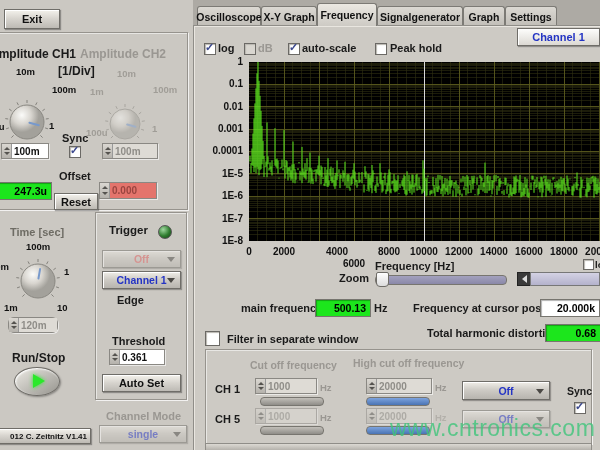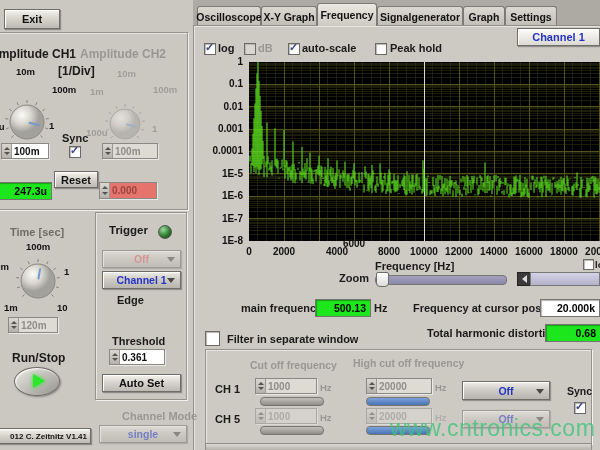--- a/index.html
+++ b/index.html
@@ -128,21 +128,21 @@
         <rect x="0" y="0" width="352" height="179" fill="#000000"></rect>
         <path d="M0 15.6H352M0 11.7H352M0 8.9H352M0 6.7H352M0 5.0H352M0 3.5H352M0 2.2H352M0 1.0H352M0 38.0H352M0 34.1H352M0 31.3H352M0 29.1H352M0 27.3H352M0 25.8H352M0 24.5H352M0 23.4H352M0 60.4H352M0 56.4H352M0 53.7H352M0 51.5H352M0 49.7H352M0 48.2H352M0 46.9H352M0 45.8H352M0 82.8H352M0 78.8H352M0 76.0H352M0 73.9H352M0 72.1H352M0 70.6H352M0 69.3H352M0 68.1H352M0 105.1H352M0 101.2H352M0 98.4H352M0 96.2H352M0 94.5H352M0 93.0H352M0 91.7H352M0 90.5H352M0 127.5H352M0 123.6H352M0 120.8H352M0 118.6H352M0 116.8H352M0 115.3H352M0 114.0H352M0 112.9H352M0 149.9H352M0 145.9H352M0 143.2H352M0 141.0H352M0 139.2H352M0 137.7H352M0 136.4H352M0 135.3H352M0 172.3H352M0 168.3H352M0 165.5H352M0 163.4H352M0 161.6H352M0 160.1H352M0 158.8H352M0 157.6H352M8.8 0V179M17.5 0V179M26.3 0V179M43.8 0V179M52.5 0V179M61.3 0V179M78.8 0V179M87.5 0V179M96.3 0V179M113.8 0V179M122.5 0V179M131.3 0V179M148.8 0V179M157.5 0V179M166.3 0V179M183.8 0V179M192.5 0V179M201.3 0V179M218.8 0V179M227.5 0V179M236.3 0V179M253.8 0V179M262.5 0V179M271.3 0V179M288.8 0V179M297.5 0V179M306.3 0V179M323.8 0V179M332.5 0V179M341.3 0V179" stroke="#2e2e10" stroke-width="0.6" fill="none"></path>
         <path d="M0 22.4H352M0 44.8H352M0 67.1H352M0 89.5H352M0 111.9H352M0 134.3H352M0 156.6H352M35.0 0V179M70.0 0V179M105.0 0V179M140.0 0V179M175.0 0V179M210.0 0V179M245.0 0V179M280.0 0V179M315.0 0V179M350.0 0V179" stroke="#5c5c1e" stroke-width="0.9" fill="none"></path>
         <path d="M175.0 0V179" stroke="#d9d9d9" stroke-width="1"></path>
         <path d="M0 101.2L0 100.7M1 99.6L1 93.8M2 111.2L2 101.1M3 103.1L3 86.5M4 104.0L4 71.5M5 110.0L5 56.4M6 105.4L6 41.4M7 111.2L7 26.3M8 104.8L8 11.3M9 107.3L9 0.0M10 113.3L10 18.8M11 108.2L11 33.8M12 107.2L12 48.9M13 102.3L13 63.9M14 97.0L14 79.0M15 115.0L15 94.0M16 104.6L16 104.0M17 104.7L17 99.5M18 115.2L18 60.4M19 102.2L19 94.3M20 108.6L20 106.1M21 107.4L21 100.3M22 110.2L22 104.5M23 113.5L23 98.3M24 103.4L24 103.2M25 109.2L25 109.0M26 103.6L26 66.2M27 104.7L27 97.3M28 106.5L28 96.6M29 111.5L29 98.5M30 116.6L30 115.7M31 107.1L31 106.4M32 106.3L32 104.9M33 105.6L33 97.5M34 108.3L34 106.3M35 104.8L35 68.1M36 116.5L36 103.6M37 105.2L37 98.0M38 111.5L38 99.2M39 118.5L39 105.4M40 109.2L40 105.4M41 115.4L41 104.4M42 118.5L42 108.2M43 116.7L43 102.5M44 120.8L44 79.5M45 108.4L45 102.1M46 121.3L46 107.2M47 117.8L47 110.5M48 120.2L48 119.7M49 108.1L49 106.1M50 101.4L50 100.0M51 118.4L51 108.8M52 113.0L52 110.4M53 121.1L53 84.9M54 113.3L54 106.4M55 115.3L55 109.6M56 116.3L56 101.2M57 117.7L57 107.8M58 108.9L58 96.1M59 120.5L59 119.8M60 120.6L60 105.3M61 109.6L61 90.5M62 121.7L62 105.8M63 119.3L63 107.5M64 122.1L64 116.6M65 110.1L65 108.3M66 108.8L66 107.6M67 119.6L67 107.6M68 110.9L68 107.2M69 112.4L69 103.4M70 113.5L70 93.7M71 113.5L71 108.1M72 122.4L72 103.5M73 115.0L73 104.9M74 117.0L74 115.4M75 123.7L75 121.7M76 124.1L76 105.1M77 121.0L77 113.4M78 124.6L78 107.6M79 125.0L79 96.2M80 123.5L80 118.3M81 113.8L81 106.7M82 119.1L82 104.6M83 121.2L83 114.8M84 120.4L84 106.0M85 124.4L85 118.2M86 126.9L86 113.2M87 123.9L87 110.9M88 118.0L88 98.4M89 114.2L89 112.7M90 110.9L90 107.3M91 126.1L91 112.1M92 116.5L92 112.9M93 107.9L93 107.7M94 119.8L94 108.3M95 115.7L95 111.0M96 123.6L96 99.7M97 113.0L97 112.7M98 126.1L98 112.8M99 119.4L99 112.0M100 126.3L100 112.5M101 128.8L101 125.4M102 123.7L102 114.8M103 122.2L103 113.4M104 115.9L104 107.7M105 117.4L105 101.2M106 123.3L106 109.6M107 120.0L107 117.6M108 125.7L108 118.1M109 123.8L109 123.3M110 121.2L110 110.3M111 120.2L111 117.5M112 129.0L112 128.9M113 121.1L113 110.0M114 122.8L114 122.8M115 130.5L115 122.4M116 114.9L116 104.2M117 116.8L117 109.4M118 128.9L118 128.0M119 127.5L119 112.0M120 129.6L120 112.4M121 122.9L121 116.1M122 126.2L122 113.3M123 131.2L123 103.0M124 120.2L124 108.3M125 112.1L125 111.1M126 129.0L126 123.8M127 130.9L127 122.4M128 122.9L128 114.4M129 124.8L129 121.3M130 117.3L130 117.0M131 121.6L131 101.2M132 122.6L132 110.4M133 130.6L133 117.9M134 129.3L134 118.1M135 115.9L135 114.2M136 123.1L136 110.8M137 132.1L137 127.7M138 129.5L138 120.9M139 129.1L139 112.8M140 123.6L140 107.3M141 130.5L141 110.2M142 131.3L142 126.8M143 122.4L143 119.1M144 121.1L144 118.8M145 128.6L145 112.1M146 130.3L146 117.3M147 129.5L147 118.7M148 129.4L148 118.3M149 127.9L149 113.2M150 131.9L150 131.1M151 125.9L151 121.6M152 117.3L152 117.2M153 123.9L153 118.4M154 124.7L154 116.2M155 128.0L155 112.6M156 131.9L156 114.1M157 133.5L157 127.8M158 132.7L158 109.3M159 118.6L159 117.8M160 129.0L160 112.8M161 131.1L161 119.2M162 126.8L162 122.4M163 132.6L163 112.5M164 125.1L164 112.7M165 130.6L165 123.4M166 124.8L166 121.2M167 123.6L167 112.7M168 128.7L168 111.9M169 127.9L169 126.9M170 126.5L170 115.4M171 127.7L171 124.3M172 125.2L172 125.0M173 131.8L173 126.9M174 130.7L174 98.3M175 129.1L175 106.7M176 118.8L176 115.8M177 134.2L177 117.5M178 133.4L178 115.7M179 115.0L179 113.5M180 121.0L180 120.0M181 133.3L181 128.6M182 131.9L182 128.3M183 131.6L183 128.2M184 123.9L184 114.9M185 131.4L185 123.0M186 134.2L186 125.8M187 126.2L187 116.2M188 129.9L188 124.7M189 130.1L189 112.8M190 127.4L190 123.8M191 117.8L191 113.0M192 132.0L192 126.5M193 129.2L193 114.0M194 134.3L194 122.2M195 126.5L195 121.4M196 132.4L196 116.0M197 128.7L197 125.9M198 130.1L198 116.7M199 132.9L199 123.4M200 124.0L200 118.6M201 131.8L201 113.9M202 125.6L202 118.2M203 123.6L203 118.3M204 134.7L204 128.3M205 126.5L205 120.2M206 122.2L206 120.4M207 134.9L207 118.5M208 122.7L208 122.1M209 131.6L209 123.1M210 126.0L210 125.3M211 133.0L211 127.9M212 120.4L212 116.5M213 134.5L213 131.6M214 119.8L214 113.9M215 128.0L215 124.6M216 124.5L216 114.7M217 133.4L217 125.6M218 124.7L218 113.0M219 131.6L219 114.5M220 130.8L220 130.1M221 123.0L221 118.0M222 130.9L222 122.3M223 122.1L223 113.9M224 127.5L224 116.3M225 121.2L225 113.7M226 133.3L226 132.2M227 120.2L227 120.0M228 122.8L228 115.3M229 133.5L229 126.4M230 132.0L230 122.9M231 116.1L231 113.1M232 127.8L232 114.5M233 118.8L233 115.9M234 129.5L234 120.5M235 125.1L235 120.4M236 131.0L236 100.6M237 120.6L237 120.3M238 131.2L238 114.1M239 121.1L239 113.1M240 128.9L240 119.3M241 128.2L241 114.2M242 134.5L242 133.5M243 132.3L243 118.0M244 126.6L244 118.7M245 120.2L245 113.3M246 129.2L246 129.1M247 119.5L247 112.9M248 132.9L248 123.9M249 116.1L249 114.0M250 128.9L250 117.0M251 125.2L251 115.9M252 122.2L252 119.0M253 131.7L253 129.0M254 121.8L254 120.1M255 133.1L255 128.1M256 123.0L256 115.5M257 123.2L257 115.9M258 131.8L258 123.8M259 124.3L259 121.3M260 135.5L260 131.9M261 132.6L261 122.1M262 133.8L262 122.5M263 134.2L263 130.3M264 132.0L264 125.5M265 132.0L265 114.4M266 132.6L266 115.4M267 131.1L267 113.5M268 120.0L268 116.8M269 118.7L269 117.7M270 130.7L270 117.7M271 128.1L271 112.9M272 135.3L272 119.8M273 134.7L273 130.0M274 133.6L274 121.0M275 134.3L275 126.0M276 132.2L276 115.1M277 125.7L277 122.5M278 134.3L278 116.7M279 135.5L279 126.4M280 135.7L280 130.6M281 124.4L281 124.0M282 128.0L282 120.6M283 117.7L283 113.6M284 117.8L284 113.8M285 130.8L285 120.0M286 122.4L286 117.2M287 126.1L287 122.6M288 125.0L288 115.0M289 135.3L289 134.4M290 127.1L290 119.5M291 130.4L291 120.6M292 125.9L292 114.6M293 135.2L293 115.3M294 130.6L294 119.5M295 116.4L295 113.7M296 123.2L296 117.0M297 134.8L297 113.8M298 126.4L298 119.9M299 128.8L299 117.2M300 128.5L300 121.6M301 130.6L301 117.4M302 133.7L302 133.3M303 132.8L303 120.9M304 117.8L304 115.3M305 116.6L305 115.3M306 126.0L306 119.9M307 125.0L307 122.6M308 131.5L308 118.9M309 126.6L309 121.3M310 129.8L310 117.2M311 125.9L311 122.6M312 132.7L312 114.8M313 128.9L313 118.1M314 129.4L314 116.4M315 122.5L315 116.1M316 130.5L316 121.5M317 132.0L317 125.4M318 123.8L318 113.5M319 128.1L319 116.5M320 129.4L320 125.0M321 117.4L321 116.5M322 128.6L322 128.2M323 133.1L323 124.2M324 133.7L324 123.7M325 129.4L325 121.5M326 116.1L326 115.0M327 126.4L327 120.2M328 128.1L328 110.5M329 123.8L329 121.8M330 128.3L330 127.7M331 135.5L331 125.5M332 135.6L332 114.9M333 126.3L333 117.8M334 118.4L334 117.5M335 126.1L335 124.8M336 133.3L336 132.7M337 134.3L337 127.2M338 135.3L338 115.6M339 130.1L339 120.9M340 129.6L340 116.1M341 128.0L341 123.6M342 122.0L342 115.4M343 116.1L343 114.6M344 120.0L344 113.8M345 135.6L345 116.6M346 128.9L346 114.4M347 132.0L347 115.7M348 132.5L348 122.1M349 130.8L349 116.5M350 127.9L350 125.0M351 130.9L351 119.9" stroke="#5ce81e" stroke-width="1" fill="none" shape-rendering="auto"></path>
       </svg>
 
     <span class="ticklbl xl" style="left:33px;top:220px;">0</span>
     <span class="ticklbl xl" style="left:68px;top:220px;">2000</span>
     <span class="ticklbl xl" style="left:121px;top:220px;">4000</span>
-    <span class="ticklbl xl" style="left:138px;top:212px;">6000</span>
+    <span class="ticklbl xl" style="left:138px;top:232px;">6000</span>
     <span class="ticklbl xl" style="left:173px;top:220px;">8000</span>
     <span class="ticklbl xl" style="left:208px;top:220px;">10000</span>
     <span class="ticklbl xl" style="left:243px;top:220px;">12000</span>
     <span class="ticklbl xl" style="left:278px;top:220px;">14000</span>
     <span class="ticklbl xl" style="left:313px;top:220px;">16000</span>
     <span class="ticklbl xl" style="left:348px;top:220px;">18000</span>
     <span class="ticklbl xl" style="left:383px;top:220px;">20000</span>
 
     <span class="lbl" style="left:181px;top:234px;">Frequency [Hz]</span>
     <span class="cb" style="left:389px;top:233px;width:9px;height:9px;"></span>
@@ -277,21 +277,21 @@
   </div>
   <div class="spin dis" style="left:102px;top:143px;width:54px;height:14px;">
     <span class="arr">
         <i class="up"></i>
         <i class="dn"></i>
       </span>
     <span class="val">100m</span>
   </div>
   <span class="lbl" style="left:59px;top:170px;">Offset</span>
   <div class="fld fgreen" style="left:-4px;top:182px;width:50px;height:14px;"><span>247.3u</span></div>
-  <div class="btn" style="left:54px;top:171px;width:42px;height:15px;">
+  <div class="btn" style="left:54px;top:193px;width:42px;height:15px;">
       <span>Reset</span>
     </div>
   <div class="spin" style="left:99px;top:182px;width:56px;height:15px;">
     <span class="arr">
         <i class="up"></i>
         <i class="dn"></i>
       </span>
     <span class="val" style="background:#e4746c;color:#9a4540;">0.000</span>
   </div>
 
@@ -306,21 +306,21 @@
           <stop offset="55%" stop-color="#d8d5cf"></stop>
           <stop offset="100%" stop-color="#a3a19b"></stop>
         </radialGradient>
       </defs>
       <path d="M10.6 37.4L8.4 39.6M5.9 29.9L3.1 30.8M5.2 21.0L2.3 20.6M8.6 12.8L6.2 11.1M15.4 7.1L14.0 4.4M24.0 5.0L24.0 2.0M32.6 7.1L34.0 4.4M39.4 12.8L41.8 11.1M42.8 21.0L45.7 20.6M42.1 29.9L44.9 30.8M37.4 37.4L39.6 39.6" stroke="#84827c" stroke-width="1" fill="none"></path>
       <circle cx="24" cy="24" r="17" fill="url(#kg3)" stroke="#8a8882" stroke-width="1"></circle>
       <line x1="24.442802853050672" y1="21.48874022981887" x2="26.125453694643227" y2="11.945953103130575" stroke="#7799cc" stroke-width="2" stroke-linecap="round"></line>
     </svg>
   <span class="klbl" style="left:4px;top:302px;">1m</span>
   <span class="klbl" style="left:57px;top:302px;">10</span>
-  <div class="spin dis" style="left:8px;top:317px;width:48px;height:14px;">
+  <div class="spin dis" style="left:8px;top:317px;width:48px;height:14px;border-radius:6px;">
     <span class="arr">
         <i class="up"></i>
         <i class="dn"></i>
       </span>
     <span class="val">120m</span>
   </div>
   <span class="lbl" style="left:12px;top:351px;font-size:12px;">Run/Stop</span>
   <div class="abs" style="left:14px;top:367px;width:44px;height:27px;border-radius:50%;border:1px solid #6f6d68;background:linear-gradient(145deg,#eceae4,#96948e);box-shadow:inset 1px 1px 2px #fff,1px 1px 2px rgba(0,0,0,.35);">
     <span style="position:absolute;left:18px;top:6px;width:0;height:0;border-top:7px solid transparent;border-bottom:7px solid transparent;border-left:12px solid #2ae82a;filter:drop-shadow(0 0 2px #2ae82a);"></span>
   </div>
@@ -345,20 +345,20 @@
     <span class="arr">
         <i class="up"></i>
         <i class="dn"></i>
       </span>
     <span class="val">0.361</span>
   </div>
   <div class="btn" style="left:102px;top:374px;width:77px;height:16px;">
       <span>Auto Set</span>
     </div>
 
-  <span class="glbl" style="left:106px;top:410px;margin-left:16px;">Channel Mode</span>
+  <span class="glbl" style="left:106px;top:410px;">Channel Mode</span>
   <div class="dd blue fade" style="left:99px;top:425px;width:86px;height:16px;">
     <span>single</span>
       <span class="tri"></span>
   </div>
 
   <div id="watermark"><span>www.cntronics.com</span></div>
 </div>
 
 </body></html>

